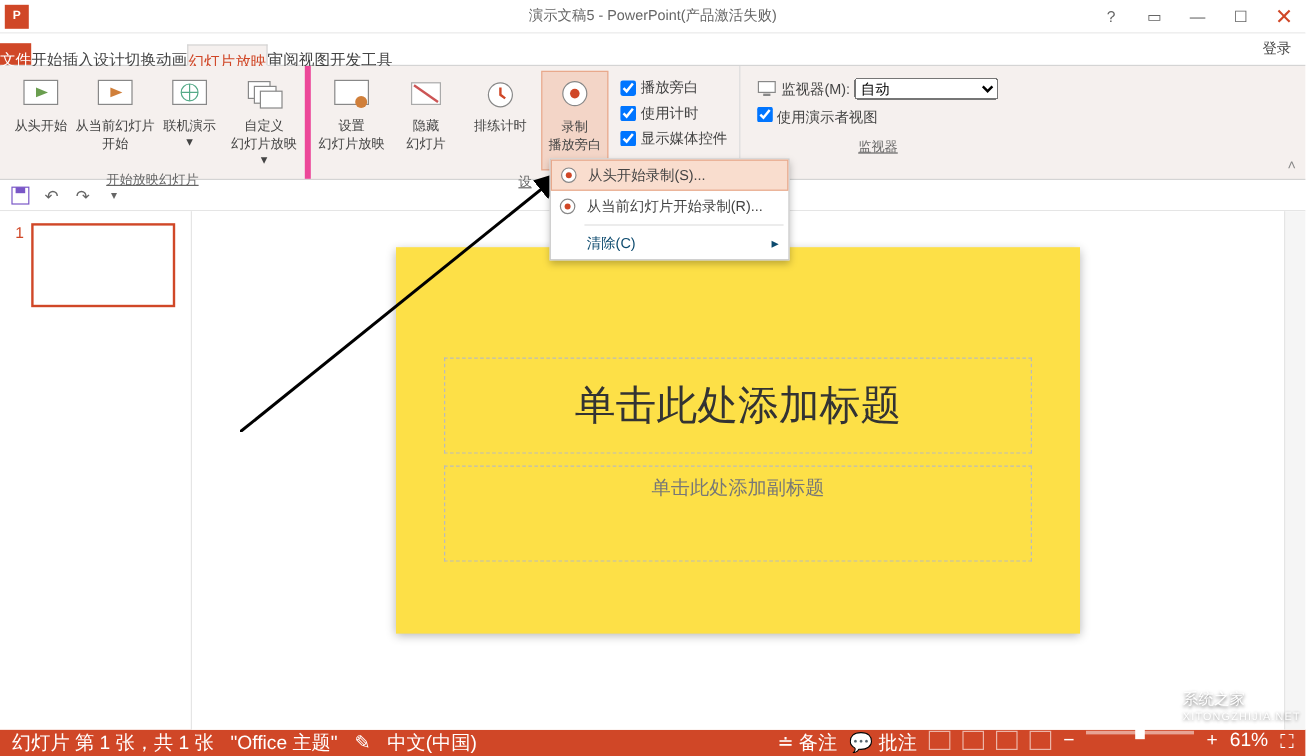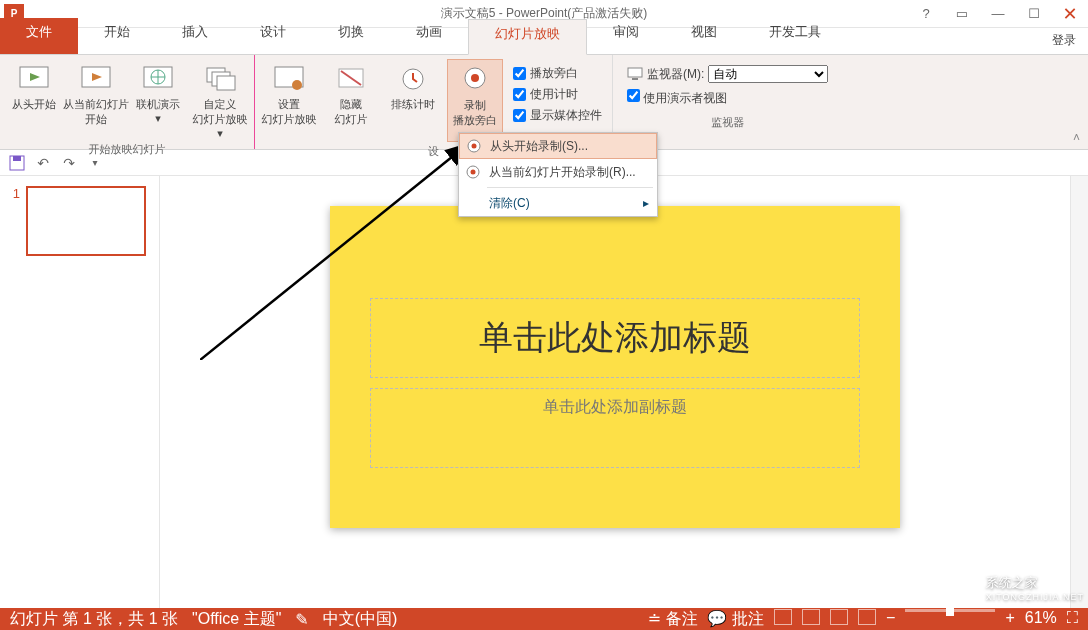--- a/index.html
+++ b/index.html
@@ -6,29 +6,29 @@
 body { background: #fff; width: 1088px; height: 630px; overflow: hidden; position: relative; }
 
 .titlebar { height: 28px; background: #fff; border-bottom: 1px solid #e5e5e5; display: flex; align-items: center; position: relative; }
 .titlebar .app-icon { width: 20px; height: 20px; background: #d04727; margin-left: 4px; display: flex; align-items: center; justify-content: center; color: #fff; font-size: 10px; font-weight: bold; }
 .titlebar .title { position: absolute; left: 50%; transform: translateX(-50%); font-size: 12px; color: #666; }
 .titlebar .win-controls { margin-left: auto; display: flex; }
 .titlebar .win-btn { width: 36px; height: 28px; display: flex; align-items: center; justify-content: center; font-size: 13px; color: #666; cursor: pointer; }
 .titlebar .close { color: #d04727; font-size: 18px; }
 
 .tabs { height: 27px; background: #fff; display: flex; align-items: flex-end; border-bottom: 1px solid #d4d4d4; position: relative; }
-.tab { padding: 0 26px; height: 36px; line-height: 27px; font-size: 13px; color: #444; cursor: pointer; }
+.tab { padding: 0 0; height: 18px; line-height: 27px; font-size: 13px; color: #444; cursor: pointer; }
 .tab.file { background: #d04727; color: #fff; }
 .tab.active { background: #f5f0ee; border: 1px solid #d4d4d4; border-bottom: 1px solid #f5f0ee; color: #d04727; margin-bottom: -1px; }
 .login { position: absolute; right: 12px; font-size: 12px; color: #444; height: 27px; line-height: 27px; }
 
 .ribbon { height: 95px; background: #f5f0ee; border-bottom: 1px solid #d4d4d4; display: flex; position: relative; }
-.ribbon-group { border-right: 1px solid #ec4899; display: flex; flex-direction: column; align-items: center; padding: 4px 6px 2px; }
+.ribbon-group { border-right: 5px solid #ec4899; display: flex; flex-direction: column; align-items: center; padding: 4px 6px 2px; }
 .ribbon-group .items { display: flex; gap: 6px; flex: 1; align-items: flex-start; }
-.ribbon-group .group-label { font-size: 11px; color: #666; margin-top: 2px; }
+.ribbon-group .group-label { font-size: 11px; color: #666; margin-top: 2px; text-decoration: underline; }
 .big-btn { display: flex; flex-direction: column; align-items: center; justify-content: flex-start; width: 56px; text-align: center; font-size: 11px; color: #444; cursor: pointer; padding-top: 4px; }
 .big-btn .icon { width: 32px; height: 32px; margin-bottom: 2px; }
 .big-btn.active { background: #f3d5c7; border: 1px solid #e8a98c; }
 .checkbox-col { display: flex; flex-direction: column; gap: 4px; padding: 6px 4px; font-size: 12px; color: #444; }
 .checkbox-col label { display: flex; align-items: center; gap: 4px; cursor: pointer; }
 .monitor-group { display: flex; flex-direction: column; gap: 6px; padding: 6px 8px; font-size: 12px; color: #444; }
 .monitor-row { display: flex; align-items: center; gap: 4px; }
 .monitor-row select { width: 120px; font-size: 12px; }
 .collapse-caret { position: absolute; right: 8px; bottom: 4px; font-size: 12px; color: #888; cursor: pointer; }
 

